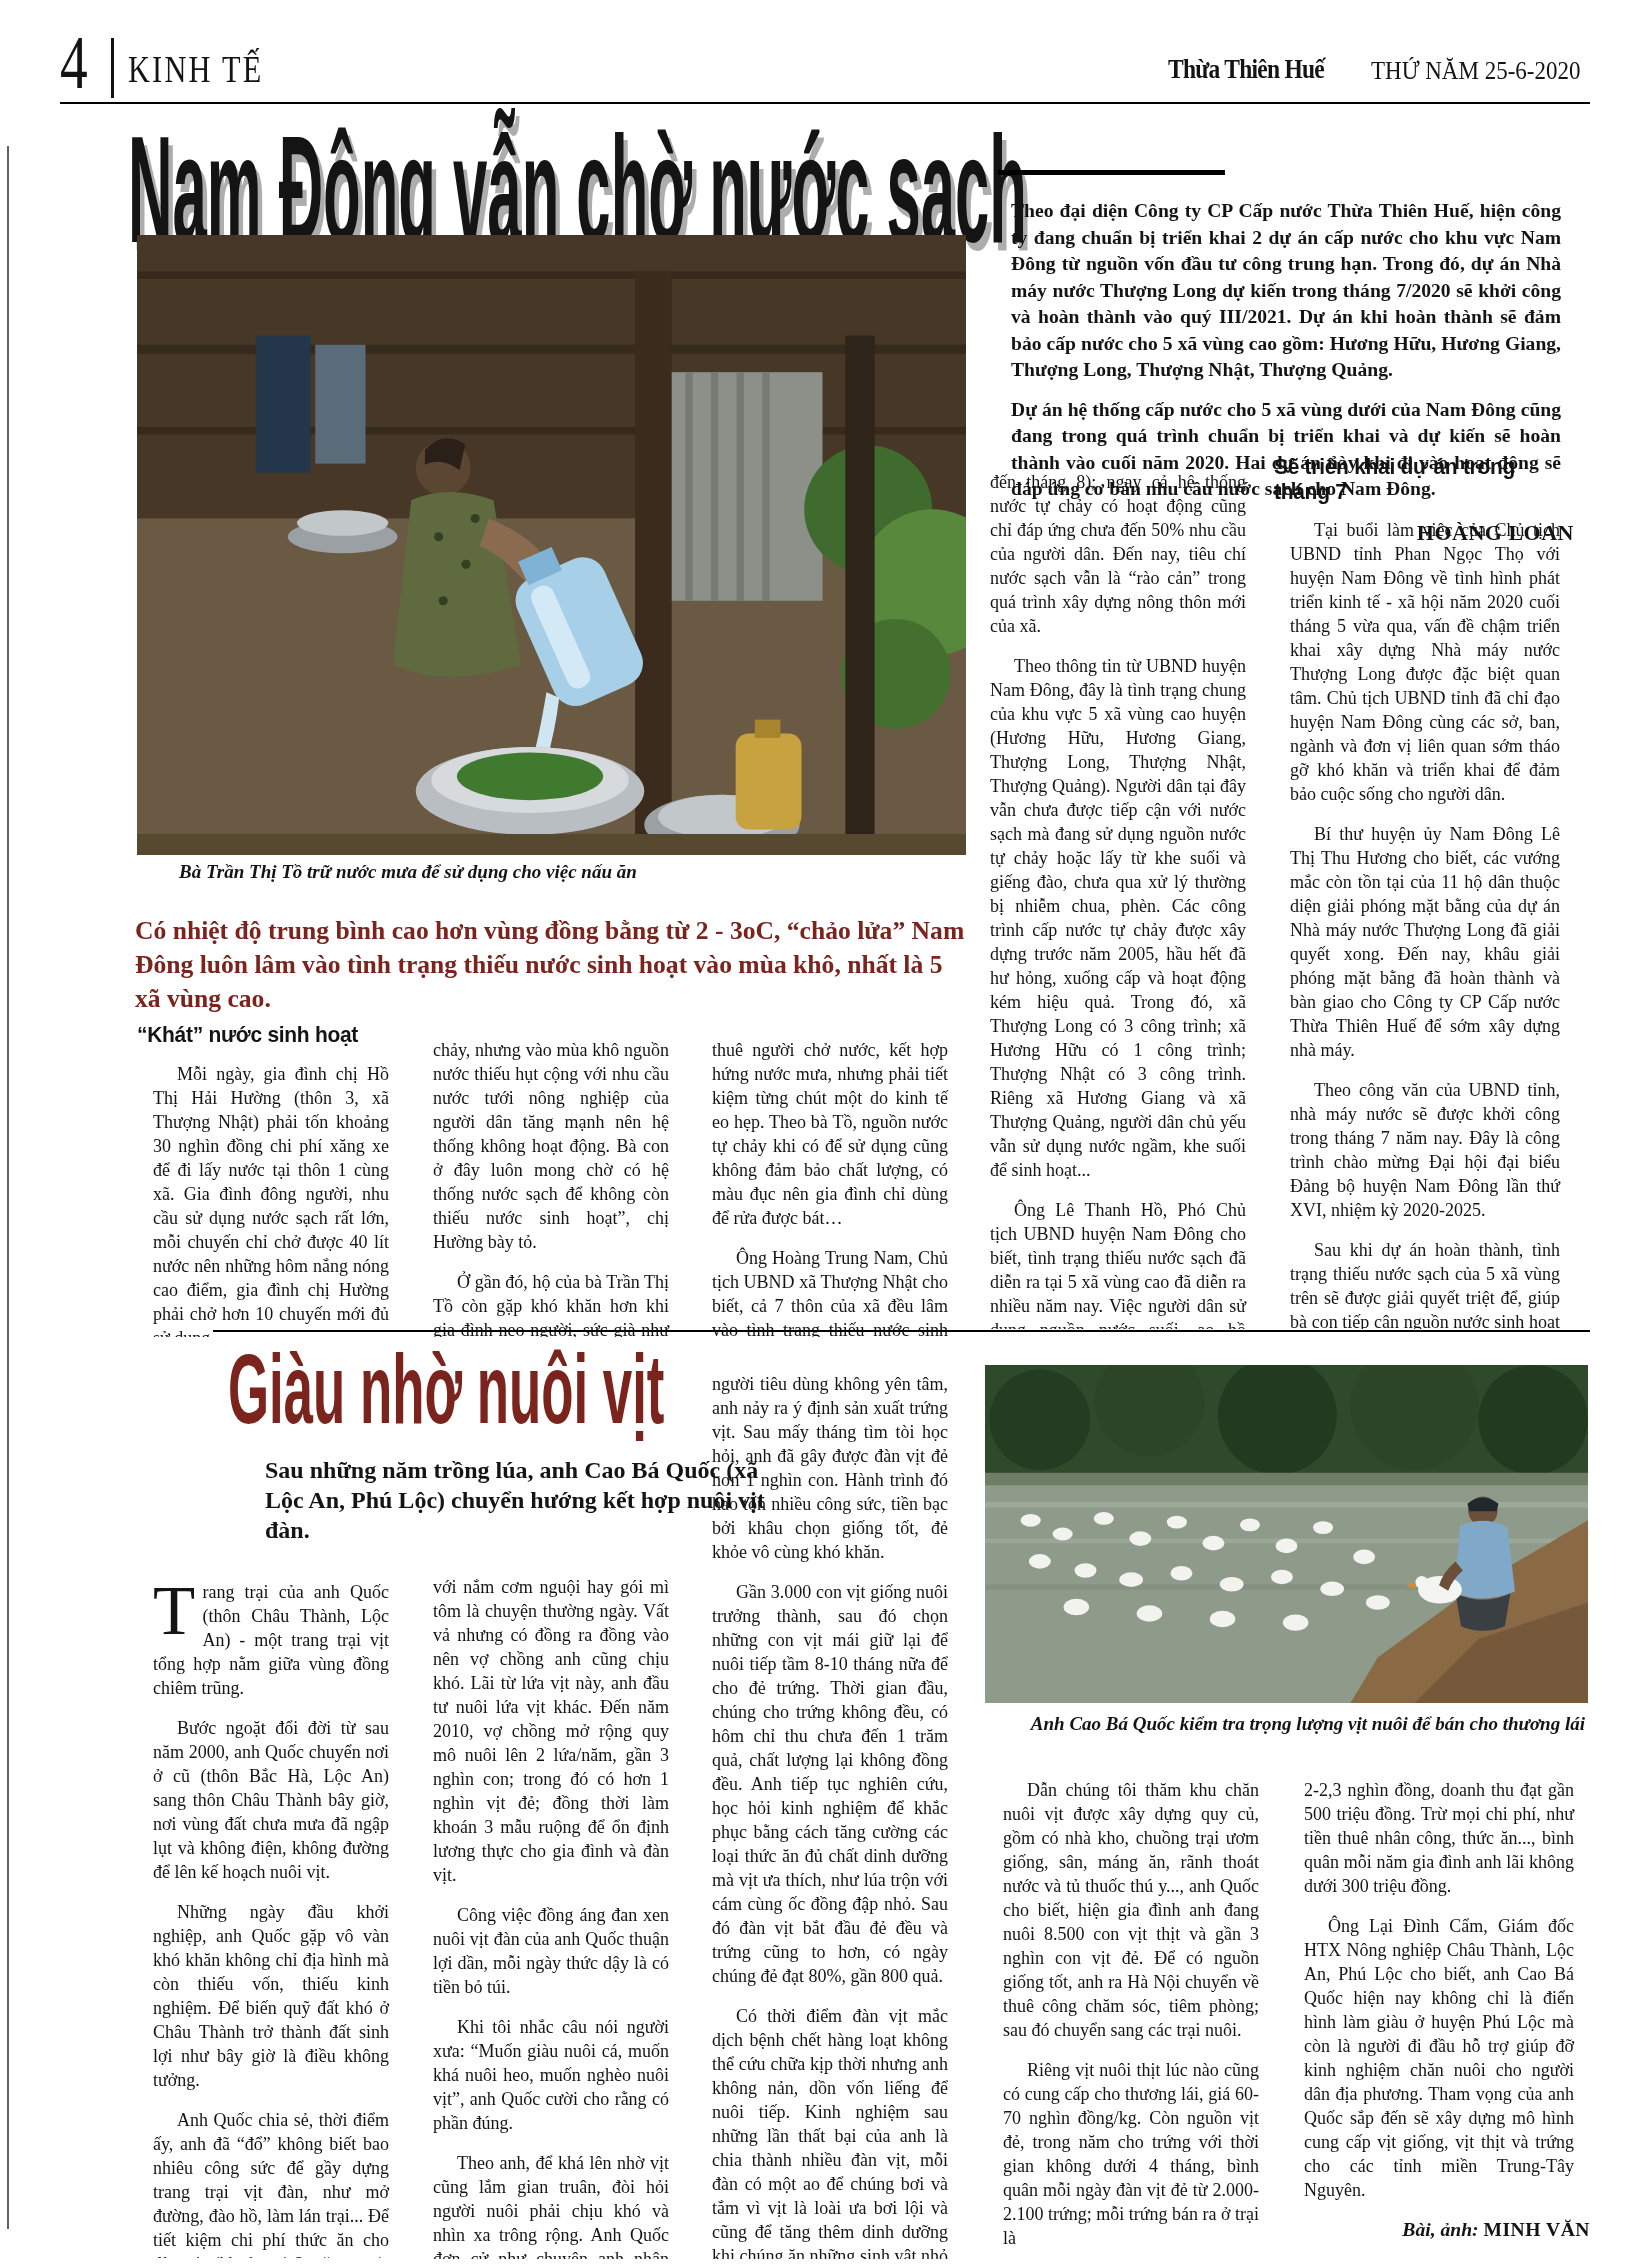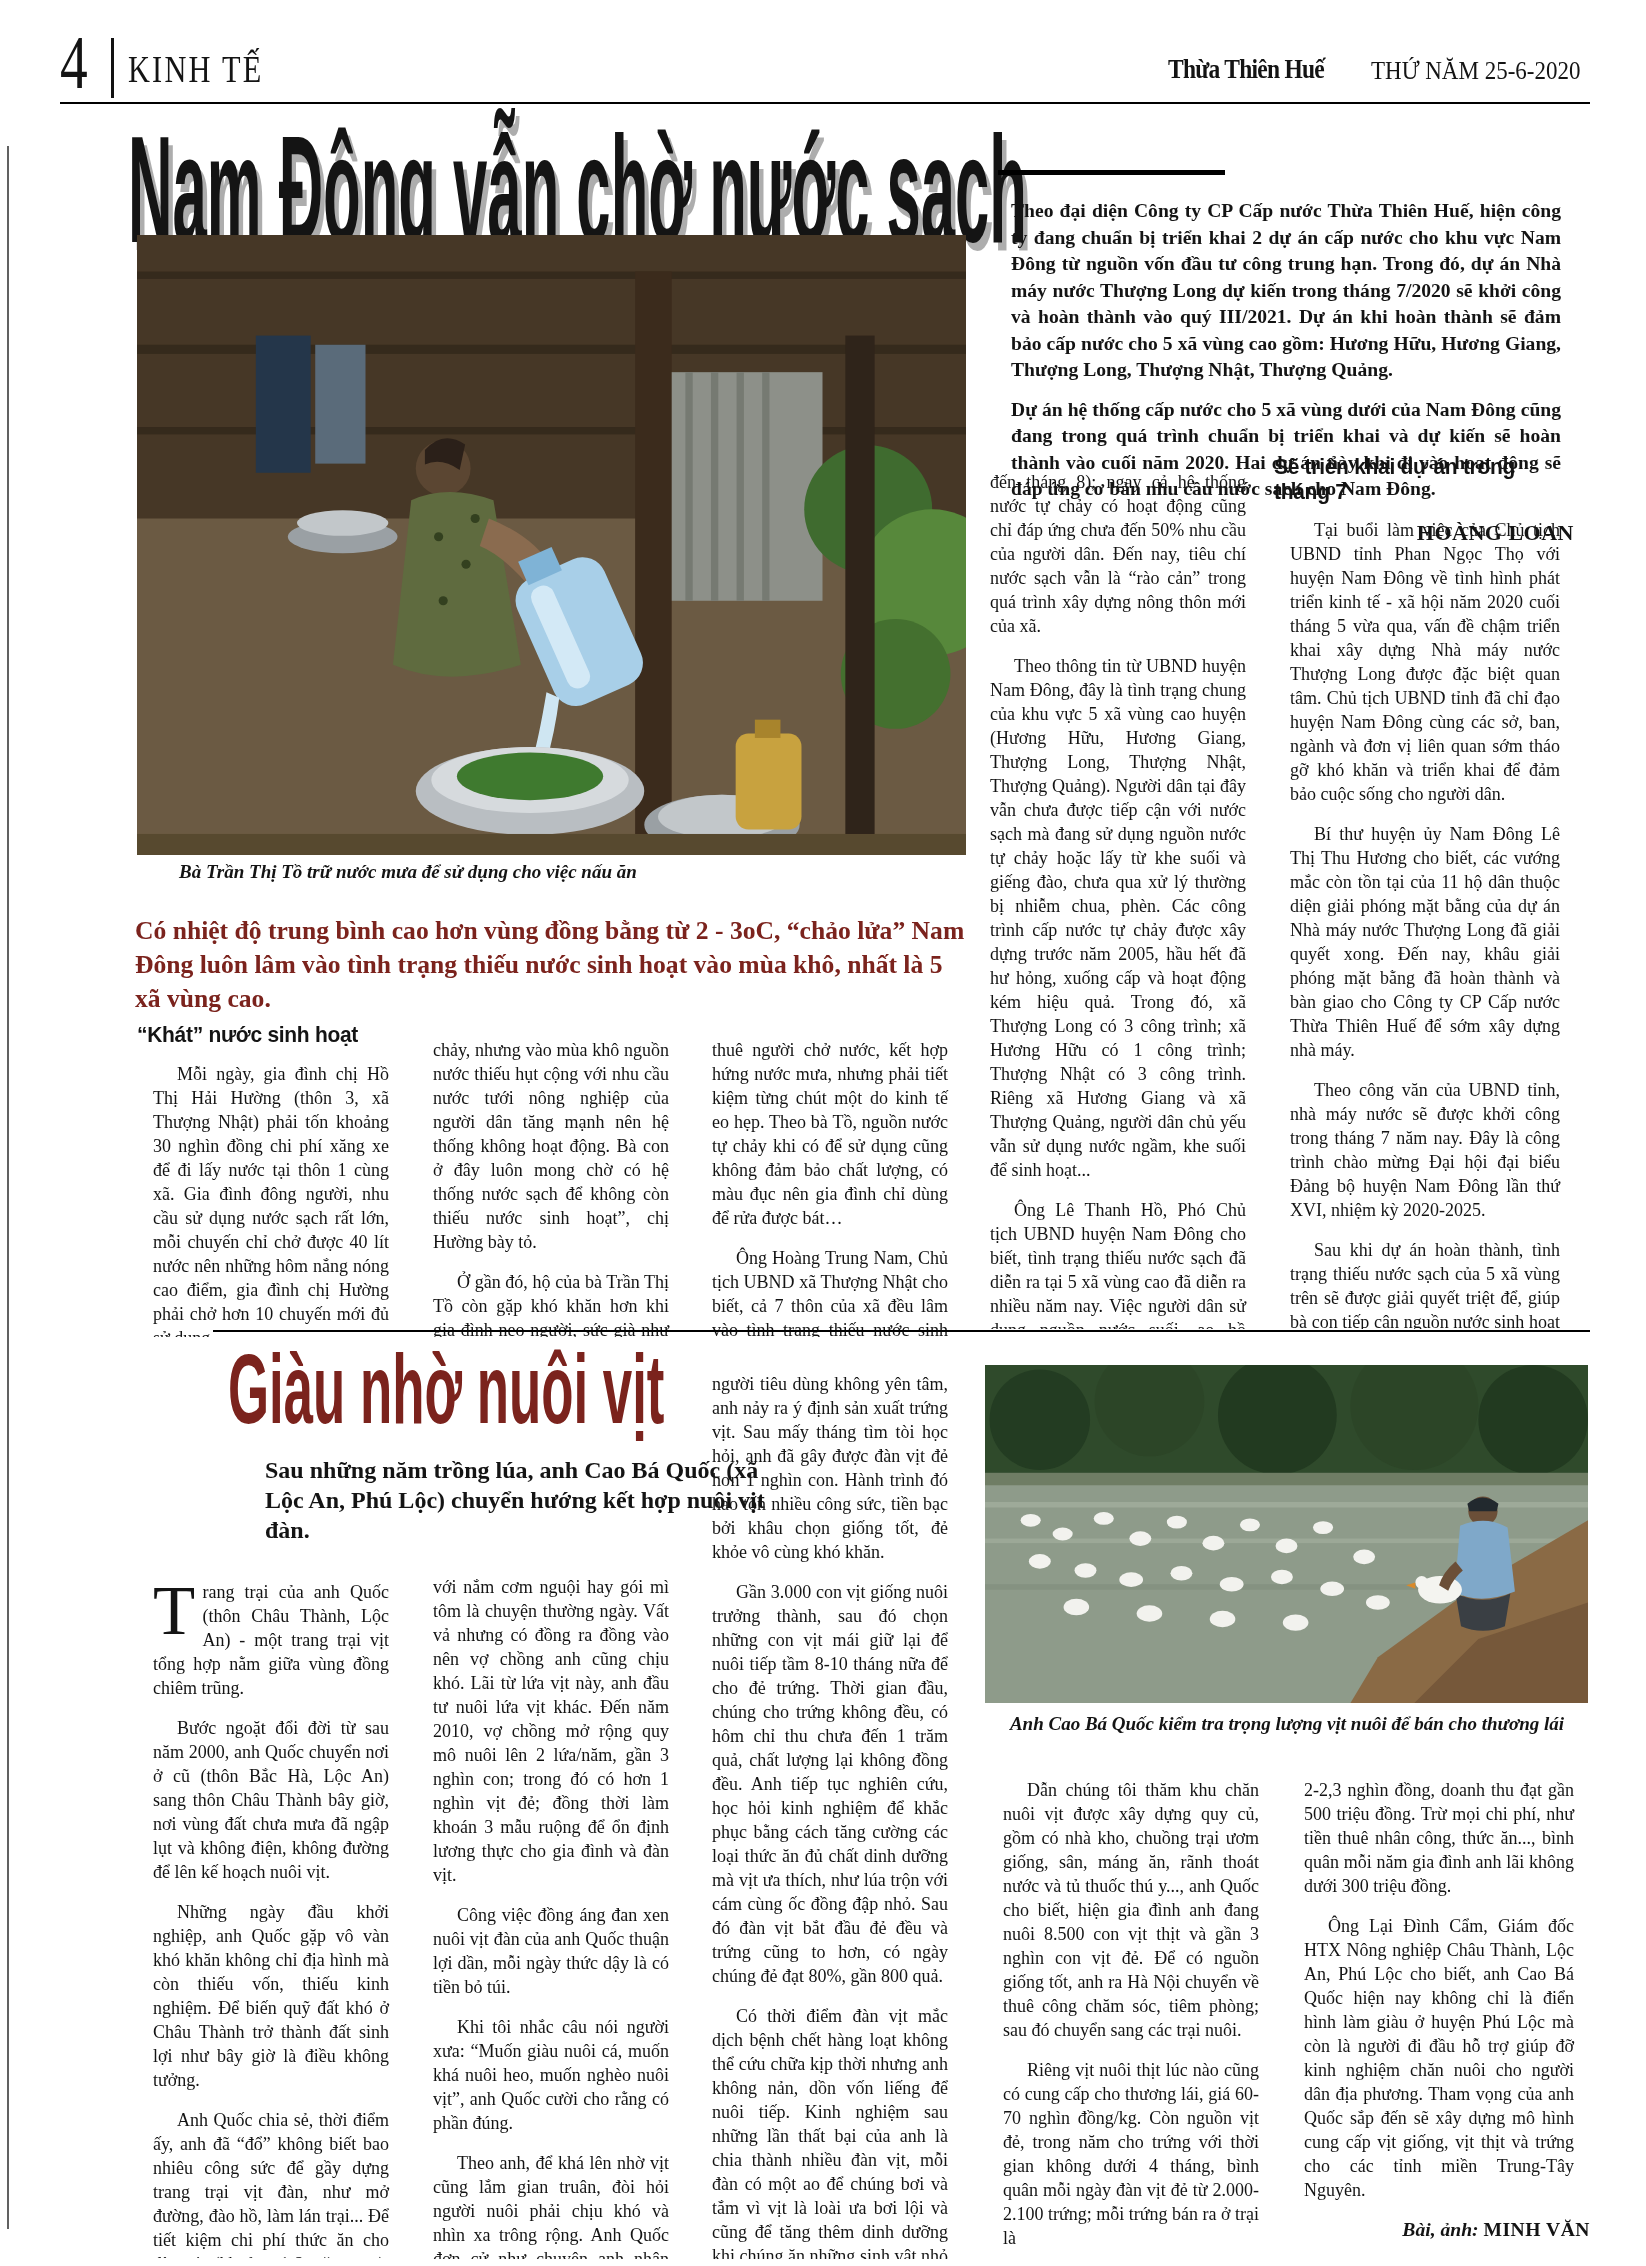--- a/index.html
+++ b/index.html
@@ -43,21 +43,21 @@
   
   .divider{left:213px;top:1330px;width:1377px;height:1.8px;background:#000;}
   .a2-headline{left:228px;top:1341px;white-space:nowrap;}
   .a2-headline span{display:inline-block;font-family:"Liberation Sans",sans-serif;font-weight:bold;
       font-size:80px;line-height:80px;color:#7b231d;transform:scale(.66,1.22);transform-origin:left top;}
   .a2-subhead{left:265px;top:1455px;width:528px;font-weight:bold;font-size:24px;line-height:30px;text-align:left;}
   .a2c1{left:137px;top:1564px;width:268px;height:694px;overflow:hidden;}
   .a2c2{left:417px;top:1559px;width:268px;height:700px;overflow:hidden;}
   .a2c3{left:696px;top:1356px;width:268px;height:903px;overflow:hidden;}
   .photo-frame2{left:985px;top:1365px;width:603px;height:338px;}
-  .caption2{left:989px;top:1712px;width:596px;text-align:center;}
+  .caption2{left:989px;top:1712px;width:596px;text-align:right;}
   .a2c4{left:987px;top:1762px;width:288px;height:501px;overflow:hidden;}
   .a2c5{left:1288px;top:1762px;width:302px;}
   .dropcap{float:left;font-size:69px;line-height:55px;padding:3.7px 7.3px 0 0;}
   svg{display:block;}
 </style>
 </head>
 <body>
 
 <div id="page">
 

